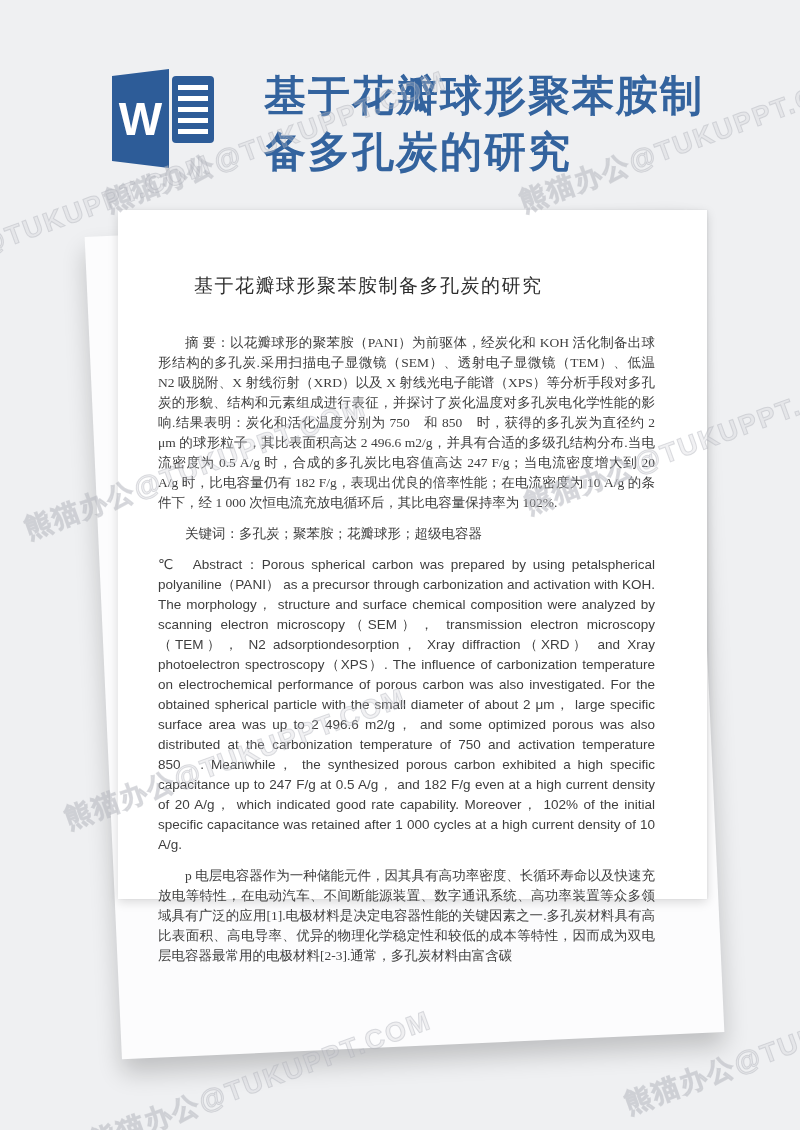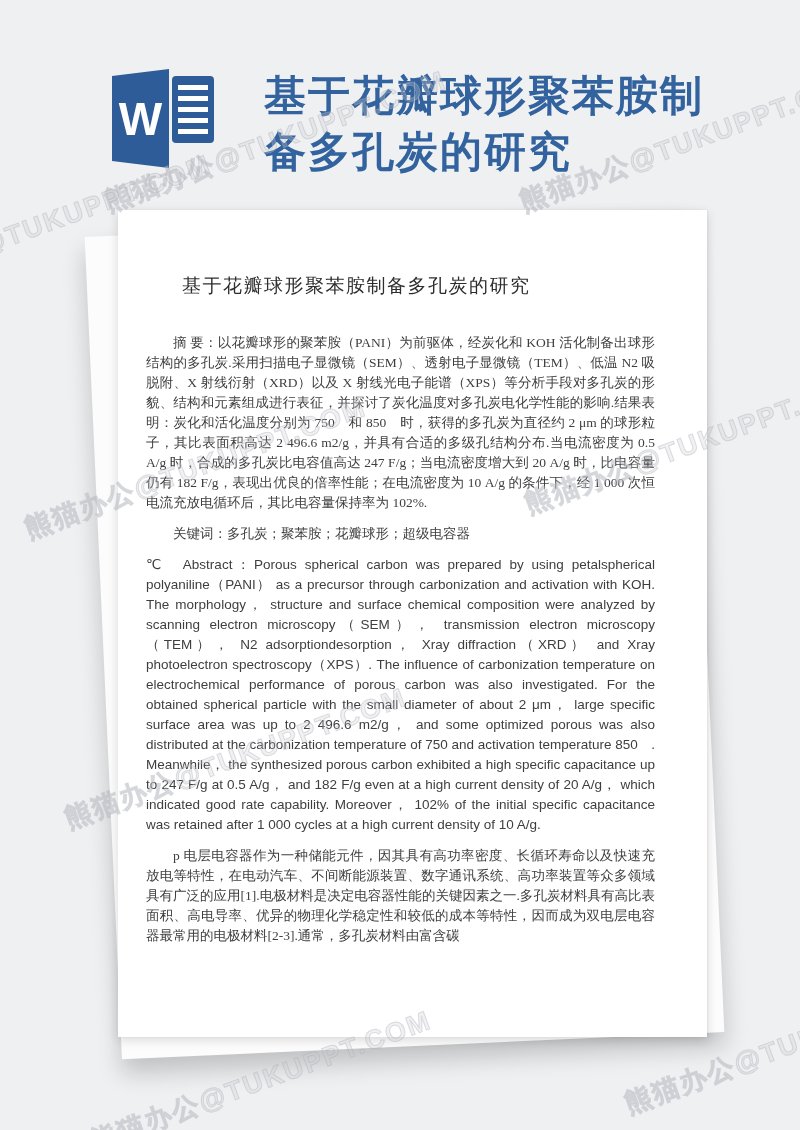--- a/index.html
+++ b/index.html
@@ -49,23 +49,23 @@
 
   
   .paper { position:absolute; background:#fff; }
   .paper.back {
     left:103px; top:223px; width:603px; height:823px;
     transform:rotate(-2.6deg); z-index:2;
     background:#fcfcfd;
     box-shadow:0 14px 24px rgba(0,0,0,0.20);
   }
   .paper.front {
-    left:118px; top:210px; width:589px; height:827px; z-index:3;
+    left:118px; top:210px; width:589px; height:689px; z-index:3;
     box-shadow:0 3px 10px rgba(0,0,0,0.14), 1px 0 2px rgba(0,0,0,0.05);
-    padding:63px 52px 0 28px; box-sizing:border-box;
+    padding:63px 52px 0 40px; box-sizing:border-box;
   }
 
   
   .doc-title {
     margin:0 0 34px 36px;
     font:400 19px/1.35 "Liberation Serif","DejaVu Serif",serif;
     letter-spacing:1.5px; color:#2e2e2e;
   }
   .paper p { margin:0 0 11px; text-align:justify; }
   .cn {

